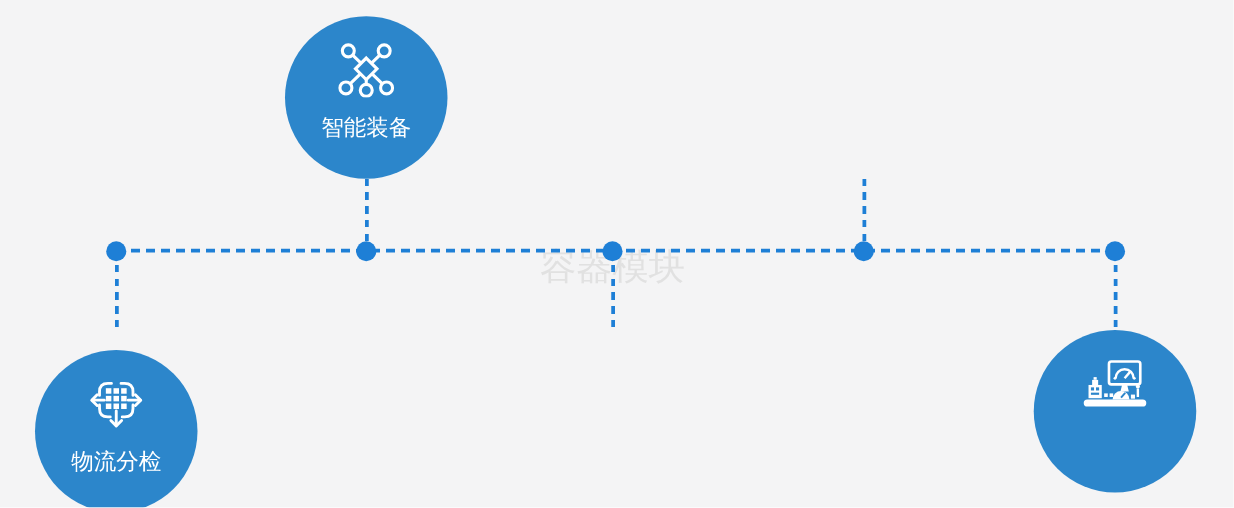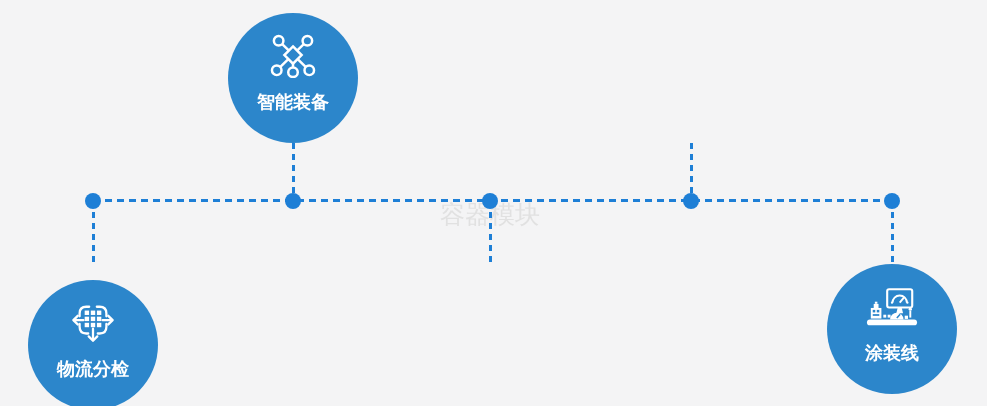--- a/index.html
+++ b/index.html
@@ -14,21 +14,21 @@
   body{font-family:"Liberation Sans","DejaVu Sans",sans-serif;}
   .stage{
     position:relative;
     width:987px;height:406px;
     background:var(--bg);
     overflow:hidden;
   }
   .watermark{
     position:absolute;left:490px;top:214px;
     transform:translate(-50%,-50%);
-    font-size:25px;color:var(--watermark_text);
+    font-size:29px;color:var(--watermark_text);
     letter-spacing:0;white-space:nowrap;
     z-index:1;user-select:none;
   }
   .hline{
     position:absolute;left:93px;top:199px;width:800px;height:3px;
     background:repeating-linear-gradient(90deg,var(--connector) 0 7px,transparent 7px 12px);
     z-index:2;
   }
   .vline{
     position:absolute;width:3px;
@@ -51,21 +51,21 @@
   .n2{left:626px;top:13px;}
   .n3{left:28px;top:280px;}
   .n4{left:425px;top:264px;}
   .n5{left:827px;top:264px;}
   .node .icon{
     position:absolute;top:19px;left:0;width:100%;height:48px;
     display:flex;align-items:center;justify-content:center;
   }
   .node .label{
     position:absolute;top:79px;left:0;width:100%;height:20px;
-    text-align:center;font-size:18px;line-height:20px;font-weight:bold;
+    text-align:center;font-size:18px;line-height:20px;font-weight:normal;
     color:var(--label_text);white-space:nowrap;
   }
   svg{display:block;}
 </style>
 </head>
 <body>
 
 <div class="stage">
 
   <div class="watermark">容器模块</div>
@@ -154,16 +154,15 @@
         <rect x="18" y="28" width="3" height="3" fill="#fff"></rect>
         <rect x="22.5" y="28" width="3" height="3" fill="#fff"></rect>
         <path d="M25 33 A7 7 0 0 1 39 33 Z" fill="#fff"></path>
         <line x1="32" y1="31.5" x2="35.5" y2="27.5" stroke-width="1.6" style="stroke:var(--circle)"></line>
         <rect x="40.2" y="29" width="3.4" height="3.4" fill="#fff"></rect>
         <line x1="46" y1="31" x2="46" y2="24" stroke="#fff" stroke-width="2"></line>
         <circle cx="46" cy="22.3" r="1.7" fill="#fff"></circle>
         <rect x="1" y="33" width="52" height="6" rx="3" fill="#fff"></rect>
       </svg>
     </span>
-    <span class="label">涂装线</span>
   </div>
 
 </div>
 
 </body></html>

